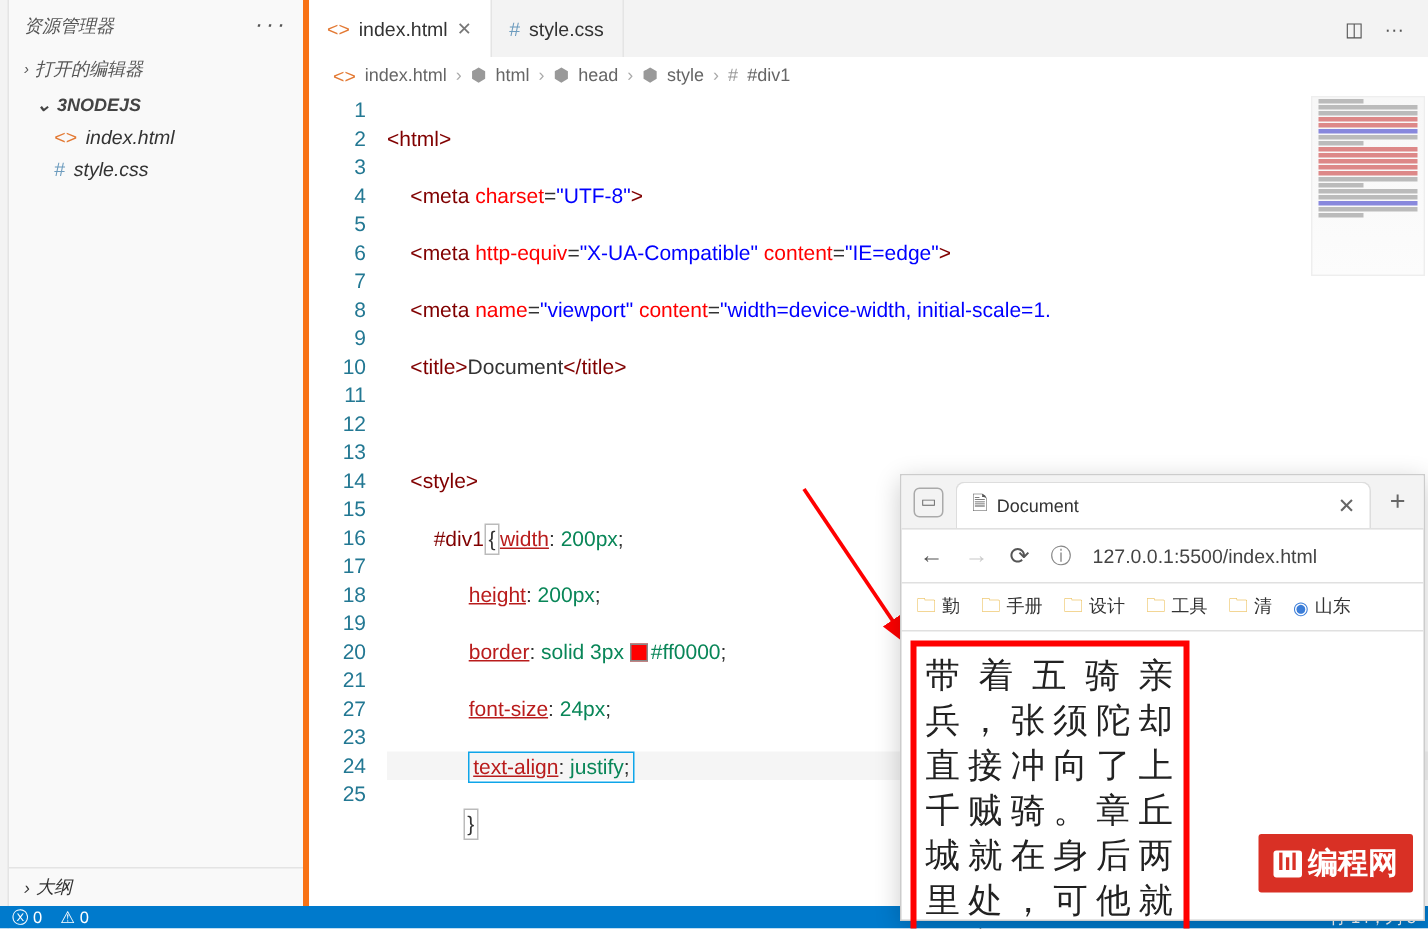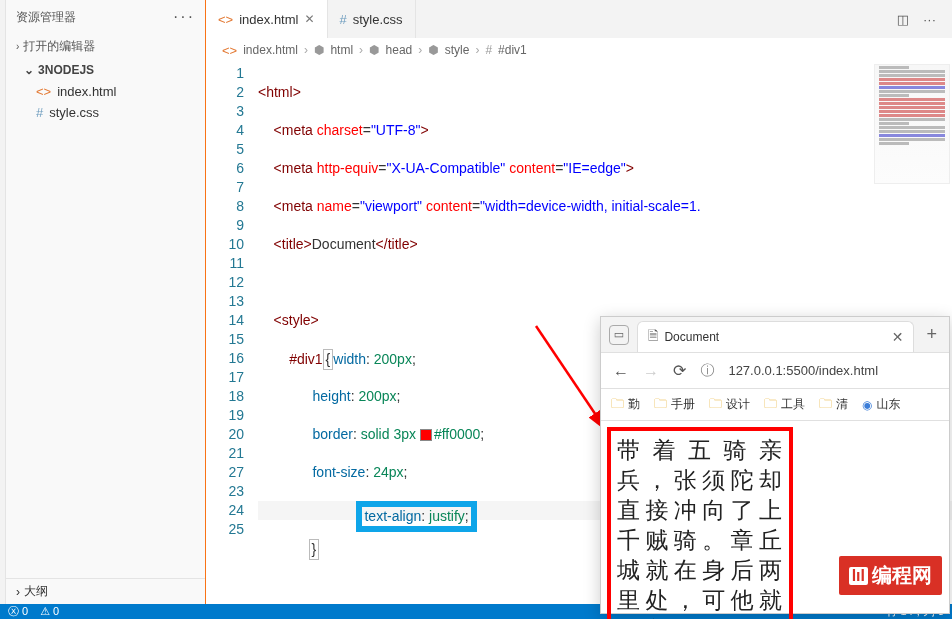--- a/index.html
+++ b/index.html
@@ -2,21 +2,21 @@
 <html><head>
 <meta charset="utf-8">
 <style>
 * { margin: 0; padding: 0; box-sizing: border-box; font-family: "Segoe UI", -apple-system, sans-serif; }
 body { width: 952px; height: 619px; background: #fff; overflow: hidden; position: relative; font-size: 13px; color: #333; }
 
 
 .activity-bar { position: absolute; left: 0; top: 0; bottom: 0; width: 6px; background: #f3f3f3; border-right: 1px solid #e4e4e4; }
 
 
-.sidebar { position: absolute; left: 6px; top: 0; bottom: 15px; width: 200px; background: #f9f9f9; border-right: 1px solid #f97316; }
+.sidebar { position: absolute; left: 6px; top: 0; bottom: 15px; width: 200px; background: #f9f9f9; border-right: 4px solid #f97316; font-style: italic; }
 .sidebar-header { display: flex; align-items: center; justify-content: space-between; padding: 8px 10px; font-size: 12px; color: #555; }
 .sidebar-header .dots { font-size: 16px; letter-spacing: 2px; color: #555; }
 .sidebar-section { padding: 4px 10px; font-size: 12px; color: #555; display: flex; align-items: center; gap: 4px; }
 .sidebar-section .chev { font-size: 10px; }
 .folder-name { padding: 4px 10px 4px 18px; font-size: 12px; font-weight: 600; color: #444; display:flex; align-items:center; gap:4px;}
 .file-item { padding: 3px 10px 3px 30px; font-size: 13px; display: flex; align-items: center; gap: 6px; cursor: pointer; }
 .icon-html { color: #e37933; font-size: 13px; }
 .icon-css { color: #6d9cbe; font-size: 13px; }
 .outline { position: absolute; bottom: 0; left: 0; right: 0; padding: 4px 10px; font-size: 12px; border-top: 1px solid #e4e4e4; display:flex; align-items:center; gap:4px;}
 
@@ -35,26 +35,26 @@
 
 .editor { position: absolute; left: 206px; top: 62px; right: 0; bottom: 15px; background: #fff; font-family: Consolas, "Courier New", monospace; font-size: 14px; line-height: 19px; }
 .gutter { position: absolute; left: 0; top: 0; bottom: 0; width: 52px; text-align: right; color: #237893; padding-top: 2px; }
 .gutter div { padding-right: 14px; }
 .code { position: absolute; left: 52px; right: 0; top: 0; padding-top: 2px; white-space: pre; color: #333; }
 .code .line { height: 19px; }
 .tok-tag { color: #800000; }
 .tok-bracket { color: #800000; }
 .tok-attr-name { color: #ff0000; }
 .tok-attr-val { color: #0000ff; }
-.tok-prop { color: #0369a1; }
+.tok-prop { color: #b91c1c; text-decoration: underline; }
 .tok-num { color: #098658; text-align: center; }
 .tok-sel { color: #800000; }
 .color-swatch { display: inline-block; width: 12px; height: 12px; background: #ff0000; vertical-align: middle; margin-right: 2px; border:1px solid #888; }
 .hl-line { background: #f5f5f5; }
-.box-red { border: 6px solid #0ea5e9; padding: 0 2px; display: inline-block; margin-left: 44px; }
+.box-red { border: 1px solid #0ea5e9; padding: 0 2px; display: inline-block; }
 .brace-box { border: 1px solid #bbb; padding: 0 2px; display: inline-block; }
 
 
 .minimap { position: absolute; right: 2px; top: 64px; width: 76px; height: 120px; background: linear-gradient(#f7f7f7, #fcfcfc); border: 1px solid #eee; }
 .minimap .mm-line { height: 3px; margin: 1px 4px; background: #bbb; }
 .minimap .mm-line.red { background: #d88; }
 .minimap .mm-line.blue { background: #88d; }
 .minimap .mm-line.short { width: 40%; }
 .minimap-bottom { position: absolute; right: 4px; bottom: 32px; width: 40px; height: 30px; background: #eee; }
 

